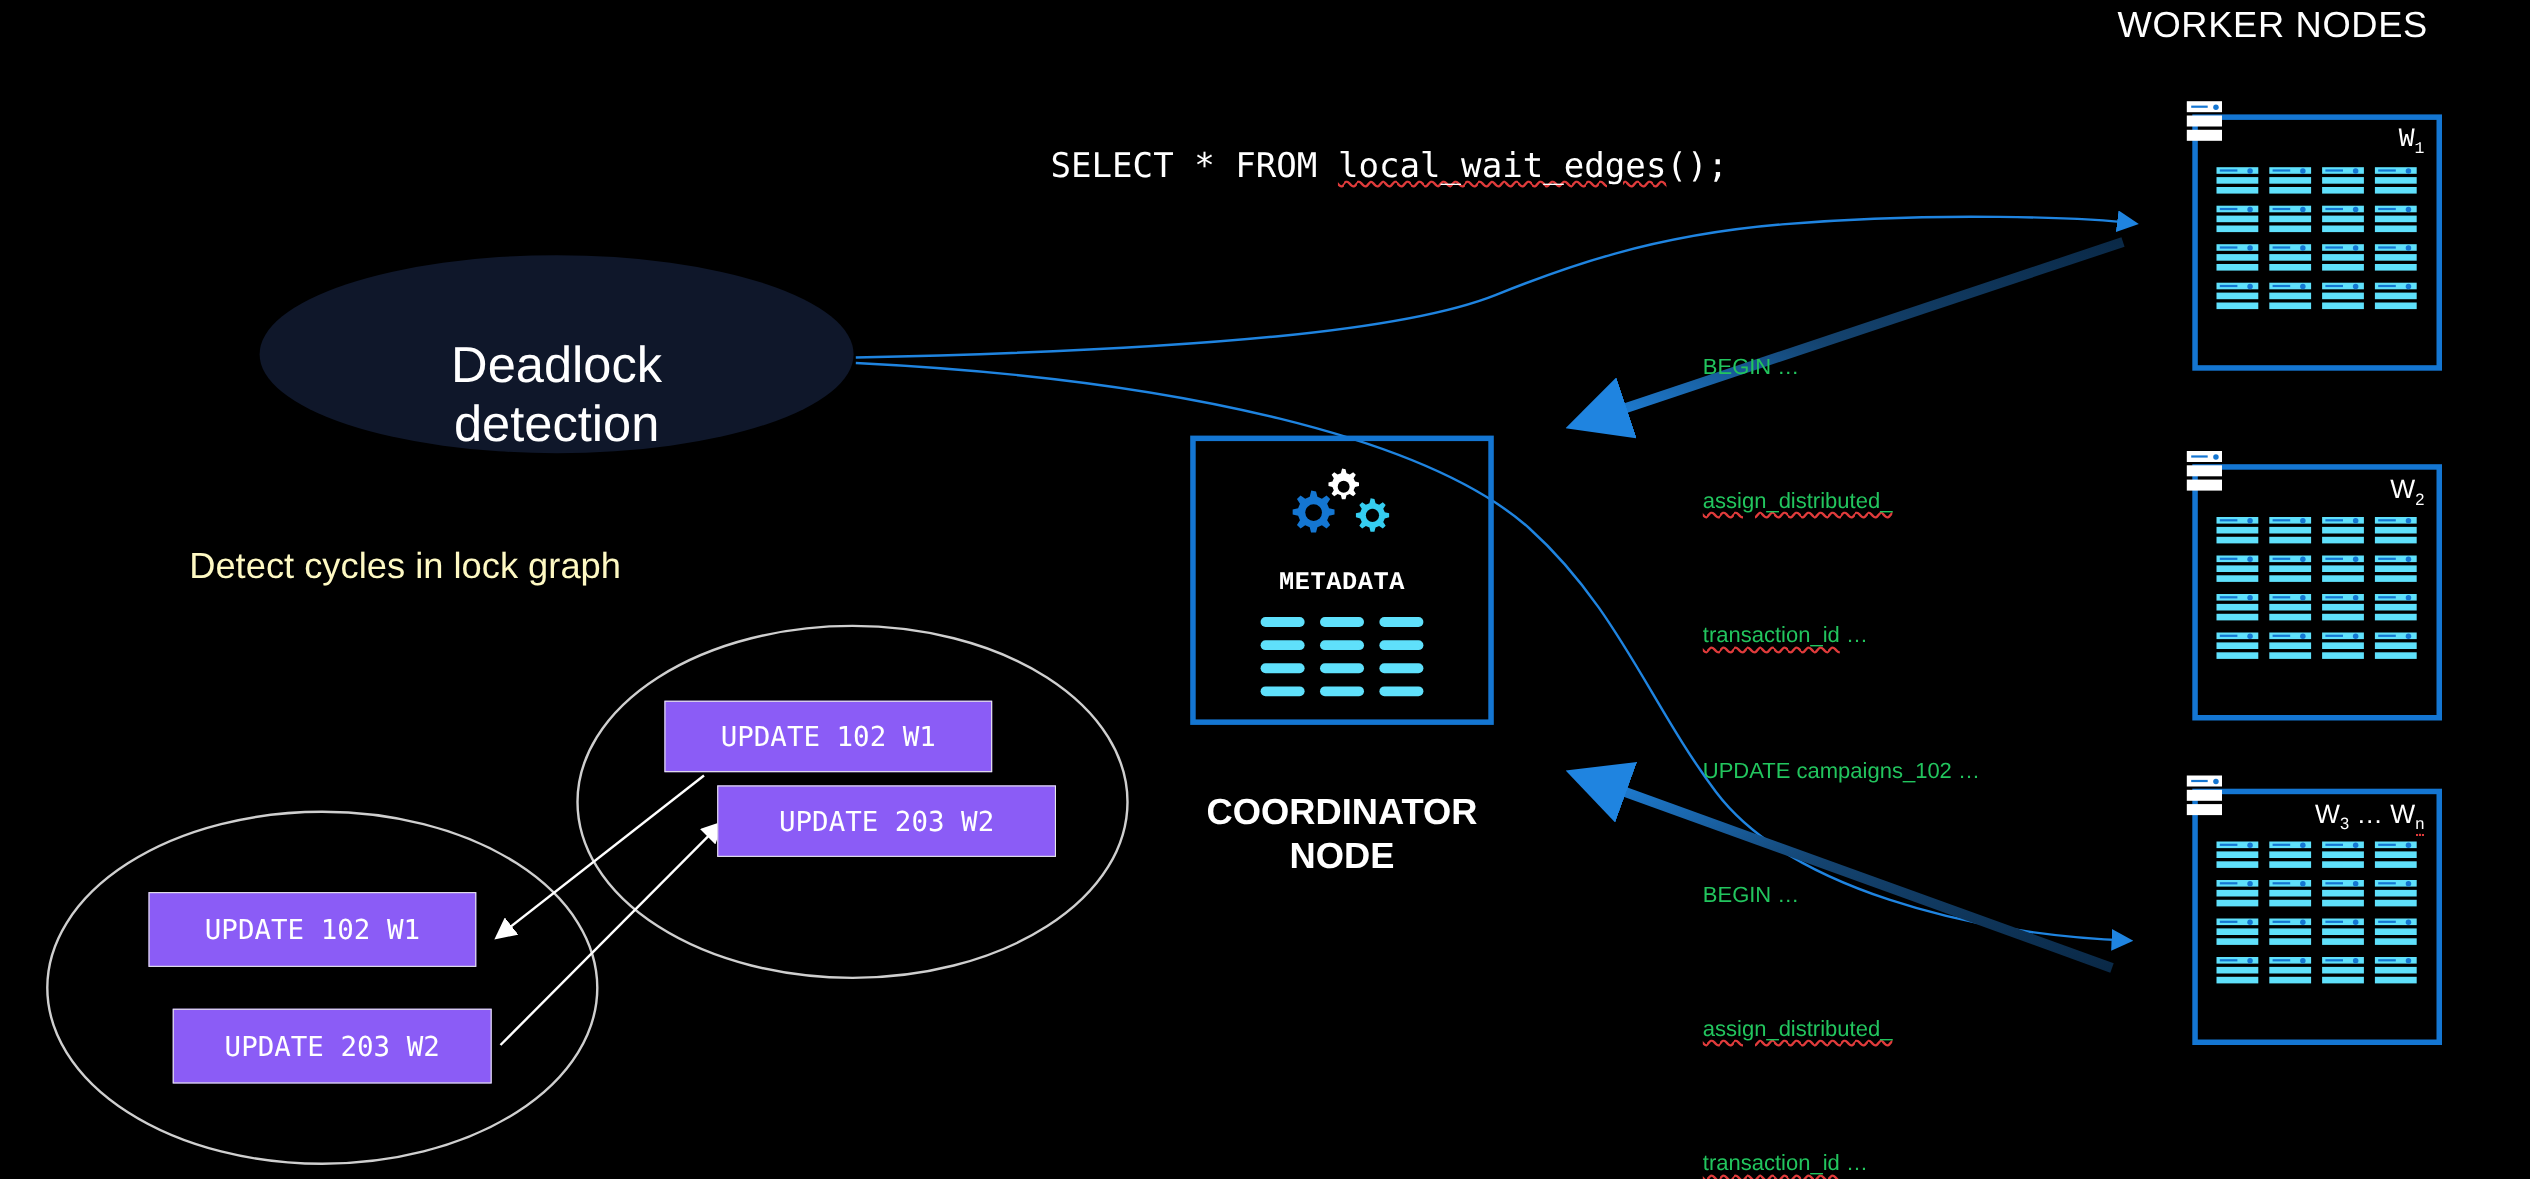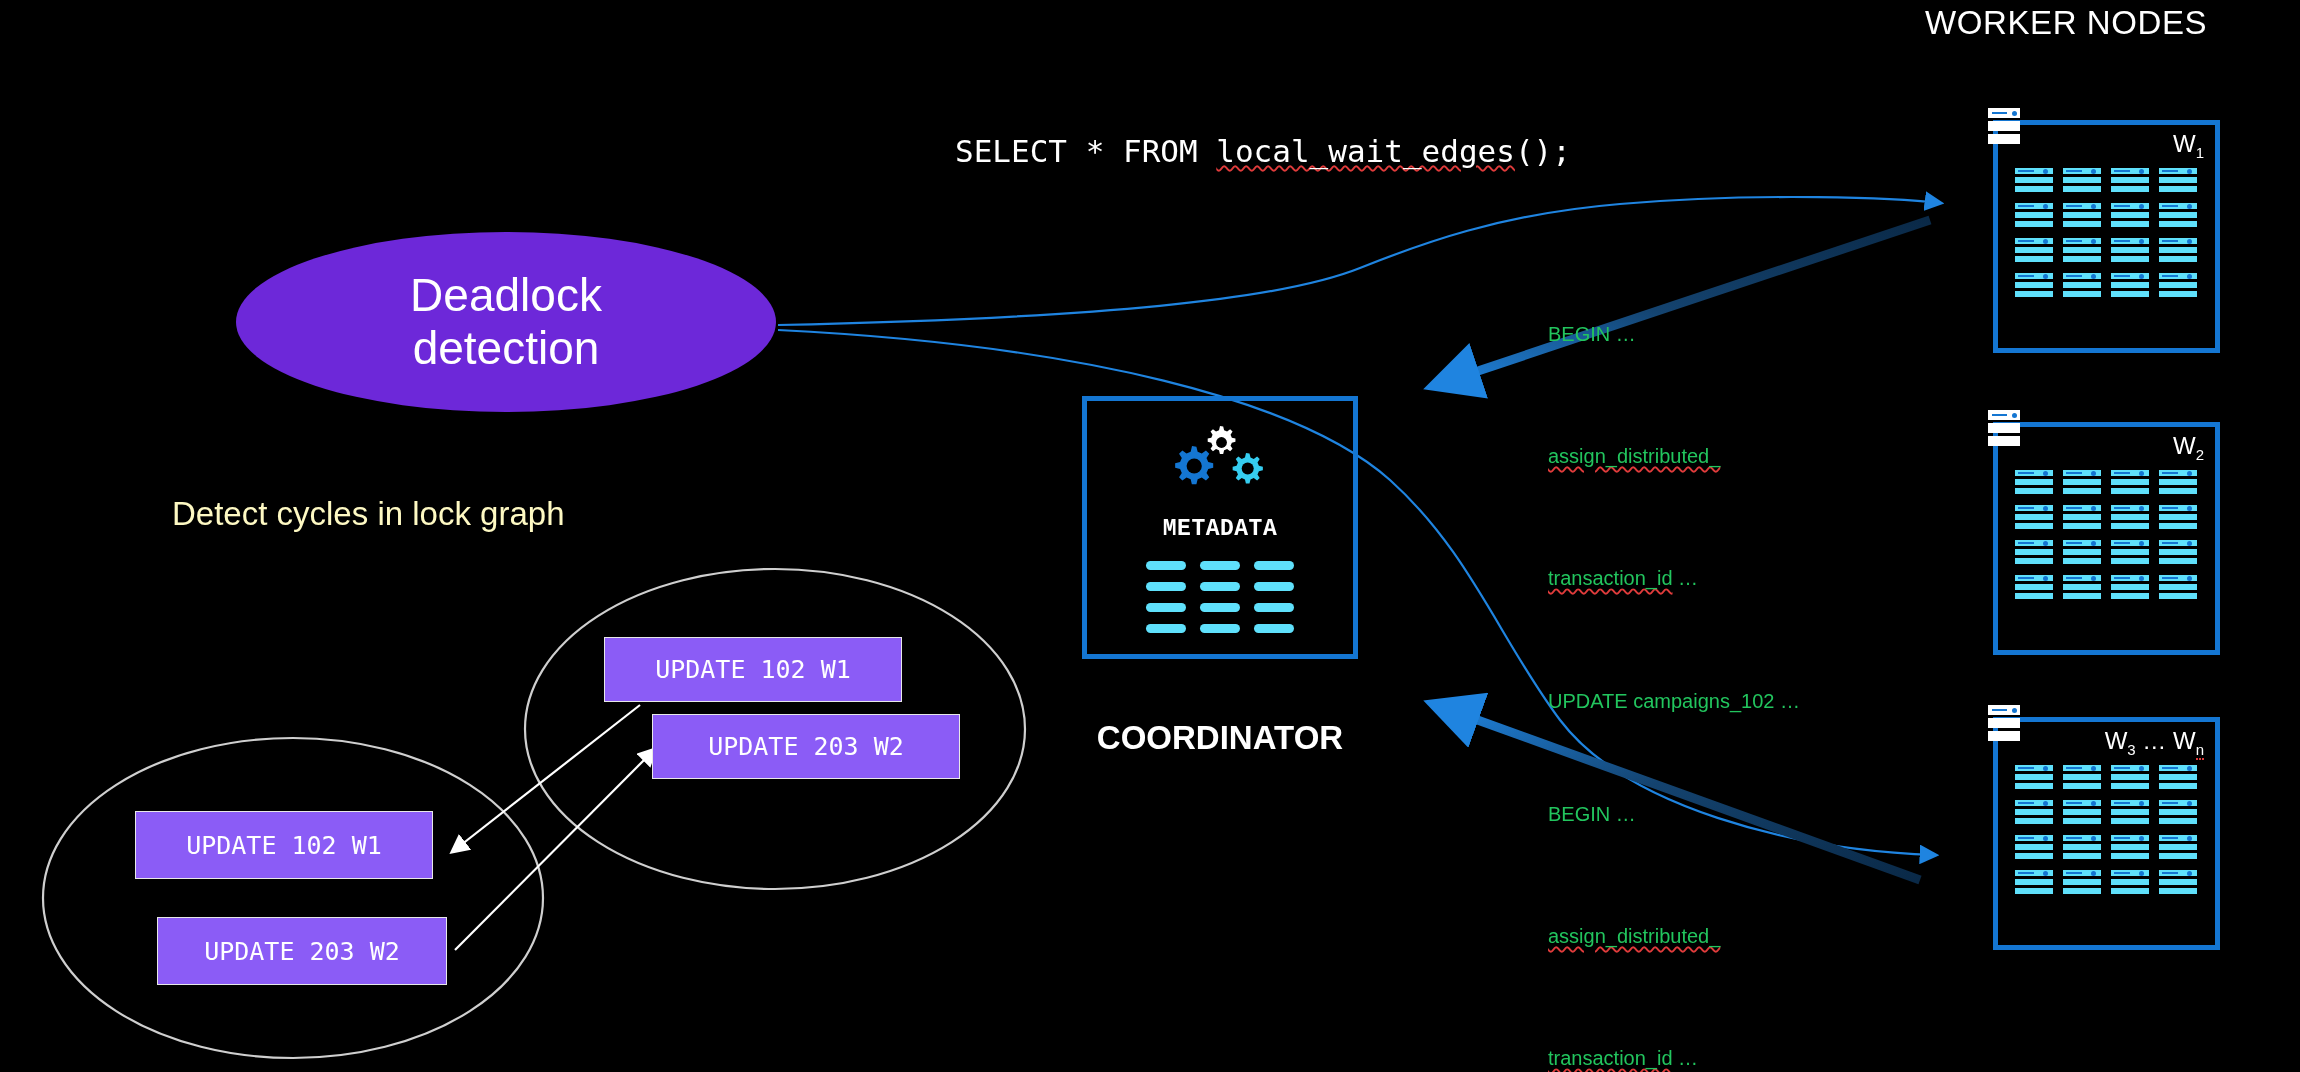--- a/index.html
+++ b/index.html
@@ -93,22 +93,22 @@
   .txn{
     position:absolute;
     font-family:Liberation Sans, sans-serif;
     font-size:20px;color:#22c55e;line-height:2.04;white-space:pre;z-index:5;
   }
   .txn div{white-space:pre;}
 
   
   #deadlock-ellipse{
     position:absolute;left:236px;top:232px;width:540px;height:180px;
-    background:#6d28d9;border-radius:50%;
-    display:flex;align-items:center;justify-content:center;
+    background:#0f172a;border-radius:50%;
+    display:flex;align-items:flex-end;justify-content:center;
   }
   #deadlock-ellipse span{
     font-size:46px;line-height:1.16;color:#fff;text-align:center;white-space:pre-line;
   }
   #detect-caption{
     position:absolute;left:172px;top:495px;font-size:33px;color:#fef9c3;white-space:nowrap;
   }
 
   
   .lockbox{
@@ -159,21 +159,21 @@
 
     <path d="M 640,705 L 452,852" fill="none" stroke="#ffffff" stroke-width="2.2" marker-end="url(#arr-white)"></path>
 
     <path d="M 455,950 L 655,749" fill="none" stroke="#ffffff" stroke-width="2.2" marker-end="url(#arr-white)"></path>
   </svg>
 
   <div id="sql-query"><span>SELECT * FROM </span><span class="squig">local_wait_edges</span><span>();</span></div>
 
   <div id="worker-nodes-title">WORKER NODES</div>
 
-  <div class="worker" id="worker-1" style="left:1988px;top:108px;">
+  <div class="worker" id="worker-1" style="left:1988px;top:92px;font-family:Liberation Mono, monospace;">
     <div class="frame"></div>
     <div class="srv">
       <i></i>
         <i></i>
         <i></i>
         <span class="ln"></span>
         <span class="dt"></span>
     </div>
     <div class="wlabel"><span>W</span><sub>1</sub></div>
     <div class="grid">
@@ -574,20 +574,21 @@
         <span></span>
         <span></span>
       <span></span>
         <span></span>
         <span></span>
     </div>
   </div>
 
   <div id="coordinator-label">
     <div>COORDINATOR</div>
+    <div>NODE</div>
   </div>
 
   <div class="txn" id="txn-1" style="left:1548px;top:232px;">
     <div>BEGIN …</div>
     <div><span class="squig">assign_distributed_</span></div>
     <div><span class="squig">transaction_id</span><span> …</span></div>
     <div>UPDATE campaigns_102 …</div>
   </div>
 
   <div class="txn" id="txn-2" style="left:1548px;top:712px;">

